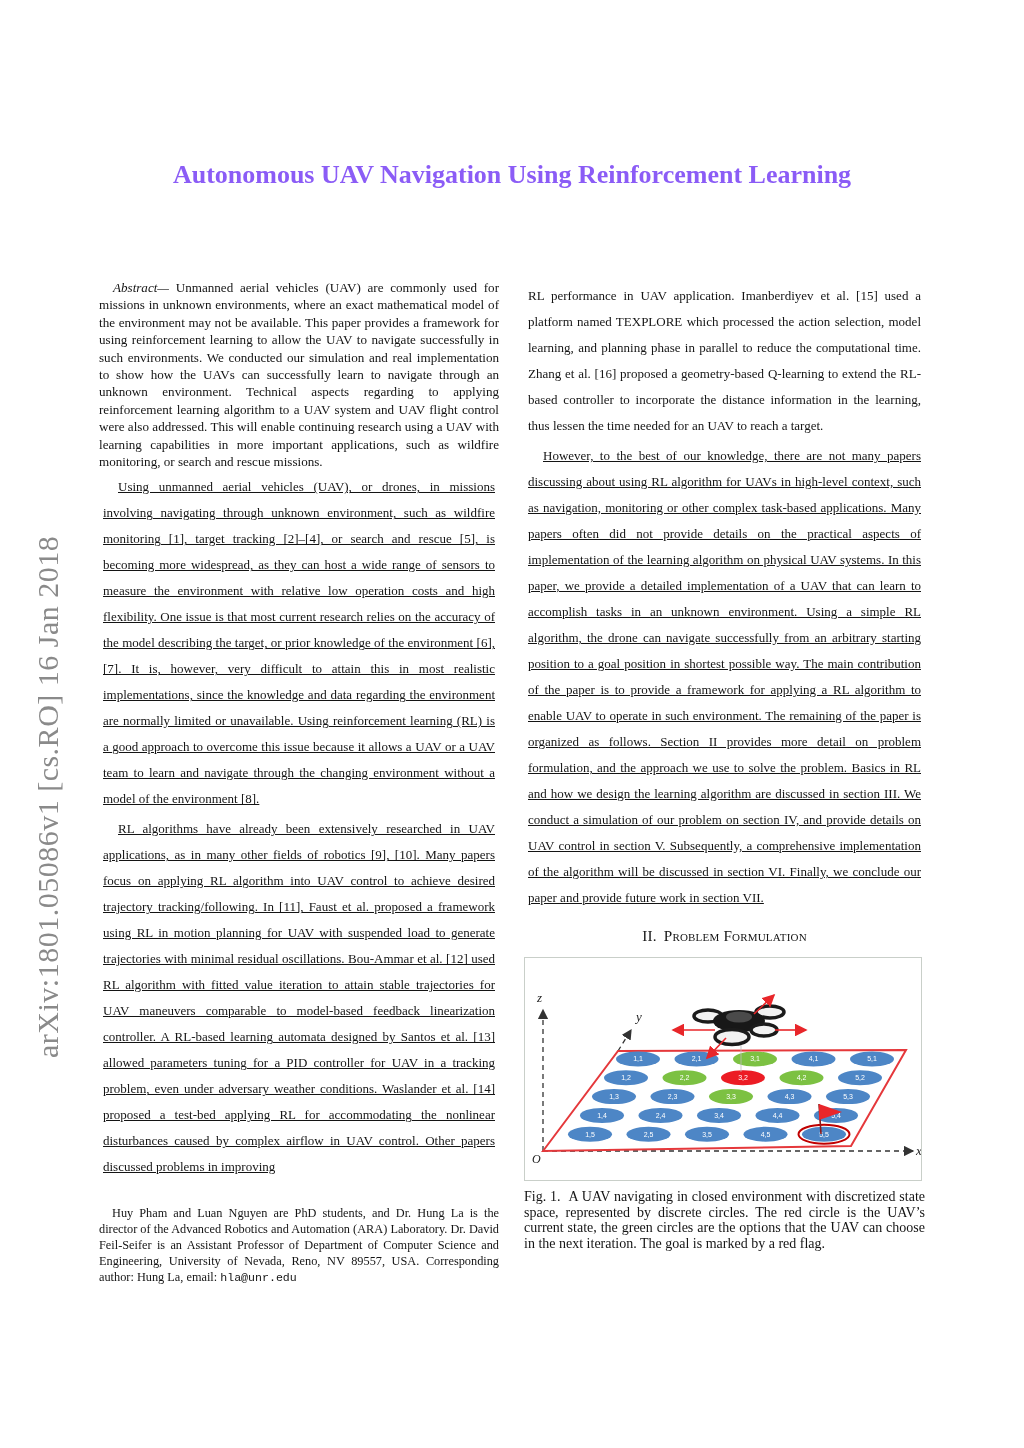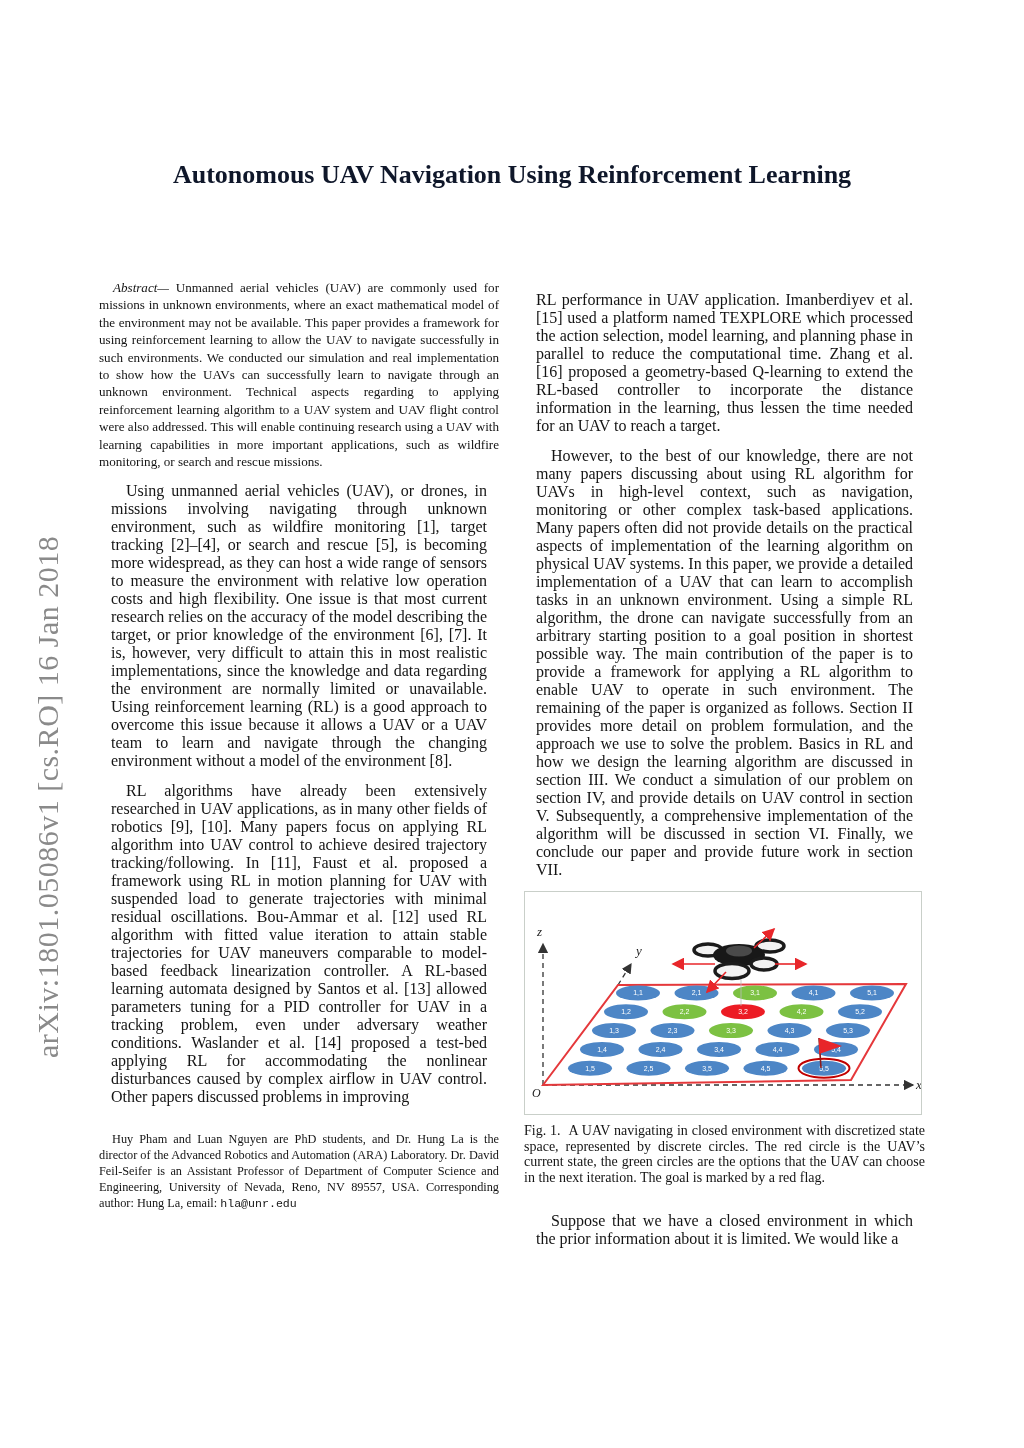--- a/index.html
+++ b/index.html
@@ -24,21 +24,21 @@
     color: #8a8a8a;
   }
   .title {
     position: absolute;
     left: 0; right: 0;
     top: 160px;
     margin: 0;
     text-align: center;
     font-size: 26px;
     font-weight: bold;
-    color: #0f172a;
+    color: #8b5cf6;
   }
   .authors {
     position: absolute;
     left: 0; right: 0;
     top: 223px;
     text-align: center;
     font-size: 16px;
   }
   .col {
     position: absolute;
@@ -57,26 +57,26 @@
   .abs-lead { font-style: italic; }
   .sec-heading {
     margin: 16px 0 12px 0;
     text-align: center;
     font-size: 15.2px;
     letter-spacing: 0.2px;
   }
   .sec-heading .num { padding-right: 7px; }
   .sc { font-variant: small-caps; }
   p.body {
-    margin: 12px;
-    font-size: 16px;
-    line-height: 18px;
+    margin: 4px;
+    font-size: 13px;
+    line-height: 26px;
     text-indent: 0;
   }
-  p.body.indent { text-indent: 15px; }
+  p.body.indent { text-indent: 15px; text-decoration: underline; }
   .footnote {
     margin-top: 26px;
     font-size: 12.3px;
     line-height: 15.8px;
     text-indent: 13px;
     text-align: justify;
   }
   .mono { font-family: "Liberation Mono", monospace; font-size: 11.6px; }
   .figure-box {
     margin: 10px 0 8px 0;
@@ -109,20 +109,21 @@
     <p class="body indent">Using unmanned aerial vehicles (UAV), or drones, in missions involving navigating through unknown environment, such as wildfire monitoring [1], target tracking [2]–[4], or search and rescue [5], is becoming more widespread, as they can host a wide range of sensors to measure the environment with relative low operation costs and high flexibility. One issue is that most current research relies on the accuracy of the model describing the target, or prior knowledge of the environment [6], [7]. It is, however, very difficult to attain this in most realistic implementations, since the knowledge and data regarding the environment are normally limited or unavailable. Using reinforcement learning (RL) is a good approach to overcome this issue because it allows a UAV or a UAV team to learn and navigate through the changing environment without a model of the environment [8].</p>
     <p class="body indent">RL algorithms have already been extensively researched in UAV applications, as in many other fields of robotics [9], [10]. Many papers focus on applying RL algorithm into UAV control to achieve desired trajectory tracking/following. In [11], Faust et al. proposed a framework using RL in motion planning for UAV with suspended load to generate trajectories with minimal residual oscillations. Bou-Ammar et al. [12] used RL algorithm with fitted value iteration to attain stable trajectories for UAV maneuvers comparable to model-based feedback linearization controller. A RL-based learning automata designed by Santos et al. [13] allowed parameters tuning for a PID controller for UAV in a tracking problem, even under adversary weather conditions. Waslander et al. [14] proposed a test-bed applying RL for accommodating the nonlinear disturbances caused by complex airflow in UAV control. Other papers discussed problems in improving</p>
 
     <div class="footnote"><span>Huy Pham and Luan Nguyen are PhD students, and Dr. Hung La is the director of the Advanced Robotics and Automation (ARA) Laboratory. Dr. David Feil-Seifer is an Assistant Professor of Department of Computer Science and Engineering, University of Nevada, Reno, NV 89557, USA. Corresponding author: Hung La, email: </span><span class="mono">hla@unr.edu</span></div>
   </div>
 
   <div class="col col-right">
     <p class="body">RL performance in UAV application. Imanberdiyev et al. [15] used a platform named TEXPLORE which processed the action selection, model learning, and planning phase in parallel to reduce the computational time. Zhang et al. [16] proposed a geometry-based Q-learning to extend the RL-based controller to incorporate the distance information in the learning, thus lessen the time needed for an UAV to reach a target.</p>
     <p class="body indent">However, to the best of our knowledge, there are not many papers discussing about using RL algorithm for UAVs in high-level context, such as navigation, monitoring or other complex task-based applications. Many papers often did not provide details on the practical aspects of implementation of the learning algorithm on physical UAV systems. In this paper, we provide a detailed implementation of a UAV that can learn to accomplish tasks in an unknown environment. Using a simple RL algorithm, the drone can navigate successfully from an arbitrary starting position to a goal position in shortest possible way. The main contribution of the paper is to provide a framework for applying a RL algorithm to enable UAV to operate in such environment. The remaining of the paper is organized as follows. Section II provides more detail on problem formulation, and the approach we use to solve the problem. Basics in RL and how we design the learning algorithm are discussed in section III. We conduct a simulation of our problem on section IV, and provide details on UAV control in section V. Subsequently, a comprehensive implementation of the algorithm will be discussed in section VI. Finally, we conclude our paper and provide future work in section VII.</p>
 
+    <div class="sec-heading"><span class="num">II.</span><span class="sc">Problem Formulation</span></div>
 
     <figure class="figure-box" style="margin-left:0;margin-right:0;">
       <svg id="fig1-svg" width="396" height="222" viewBox="0 0 396 222">
           <defs>
             <marker id="arrK" markerWidth="9" markerHeight="8" refX="7" refY="4" orient="auto">
               <path d="M0,0 L8,4 L0,8 Z" fill="#333333"></path>
             </marker>
             <marker id="arrR" markerWidth="9" markerHeight="8" refX="7" refY="4" orient="auto">
               <path d="M0,0 L8,4 L0,8 Z" fill="#E8262A"></path>
             </marker>
@@ -201,16 +202,15 @@
           <line stroke="#E8262A" stroke-width="1.6" marker-end="url(#arrR)" x1="201" y1="80" x2="182" y2="100"></line>
           <g>
             <line x1="296" y1="176" x2="294" y2="146" stroke="#8b1a1a" stroke-width="1.6"></line>
             <polygon points="294,146 317,154 294,162" fill="#E8262A"></polygon>
           </g>
         </svg>
     </figure>
 
     <div class="caption"><span class="cap-label">Fig. 1.</span><span>A UAV navigating in closed environment with discretized state space, represented by discrete circles. The red circle is the UAV’s current state, the green circles are the options that the UAV can choose in the next iteration. The goal is marked by a red flag.</span></div>
 
-    <p class="body indent">Suppose that we have a closed environment in which the prior information about it is limited. We would like a</p>
   </div>
 
 </div>
 
 </body></html>

